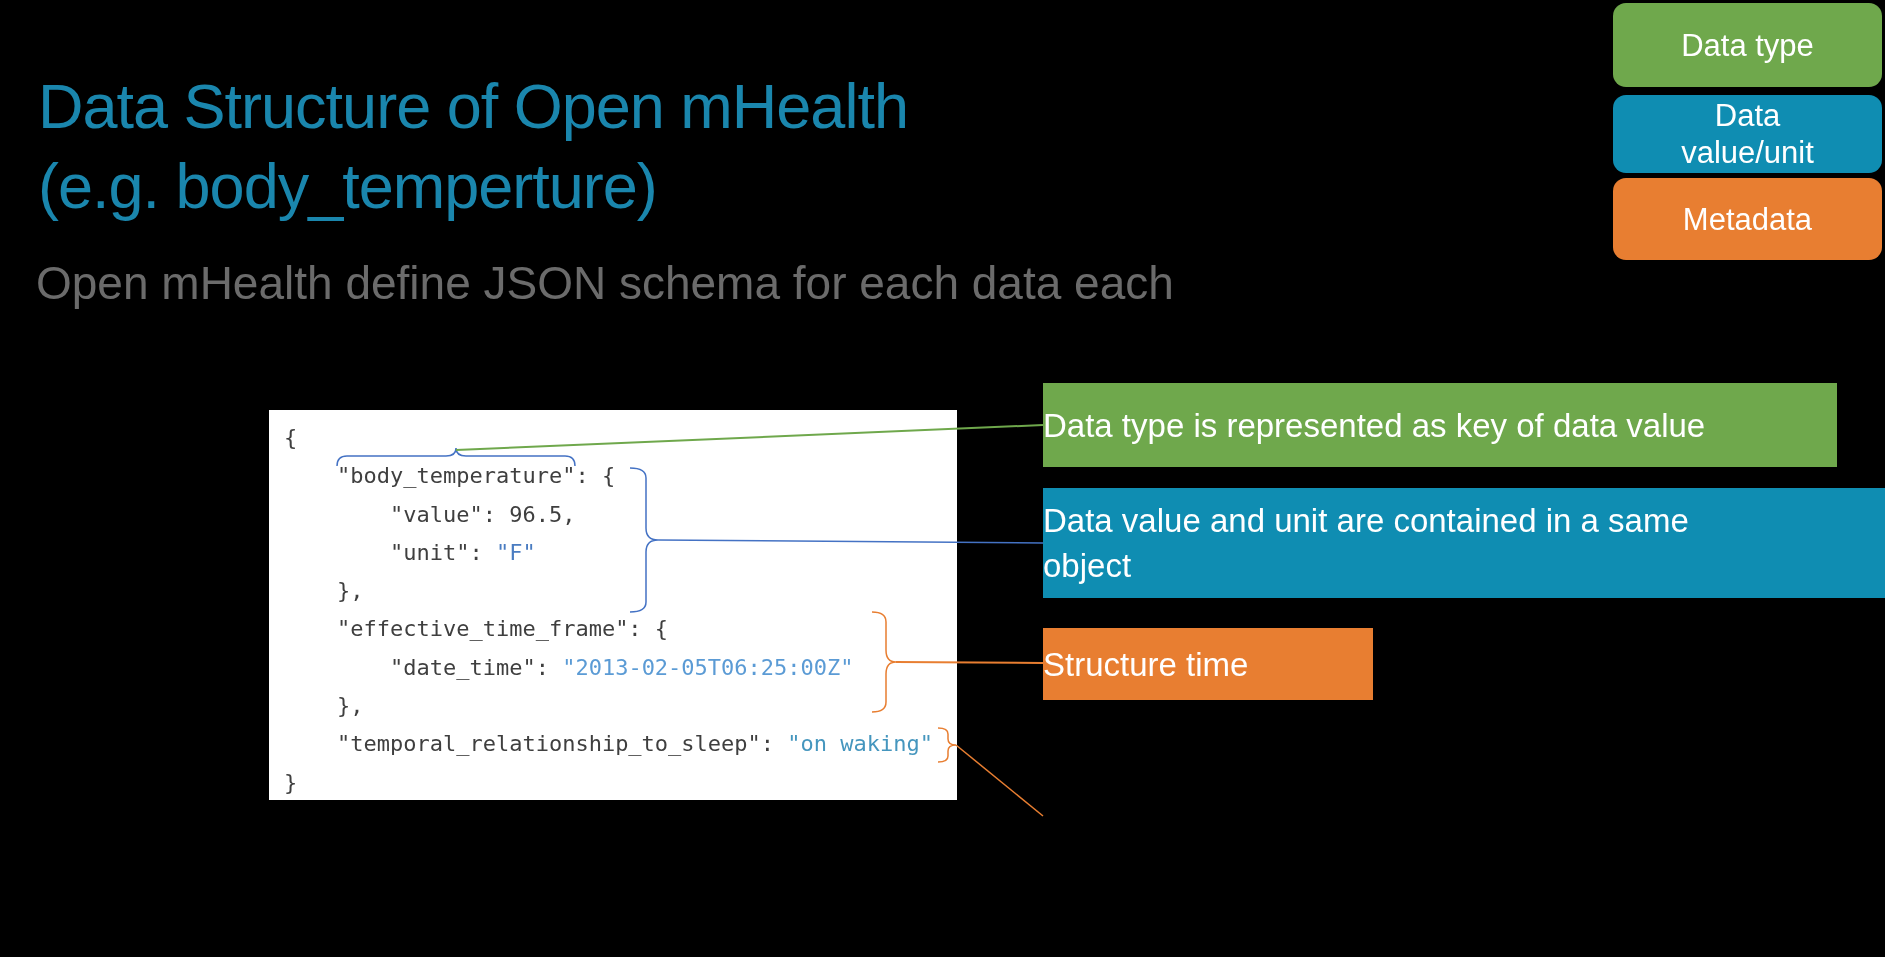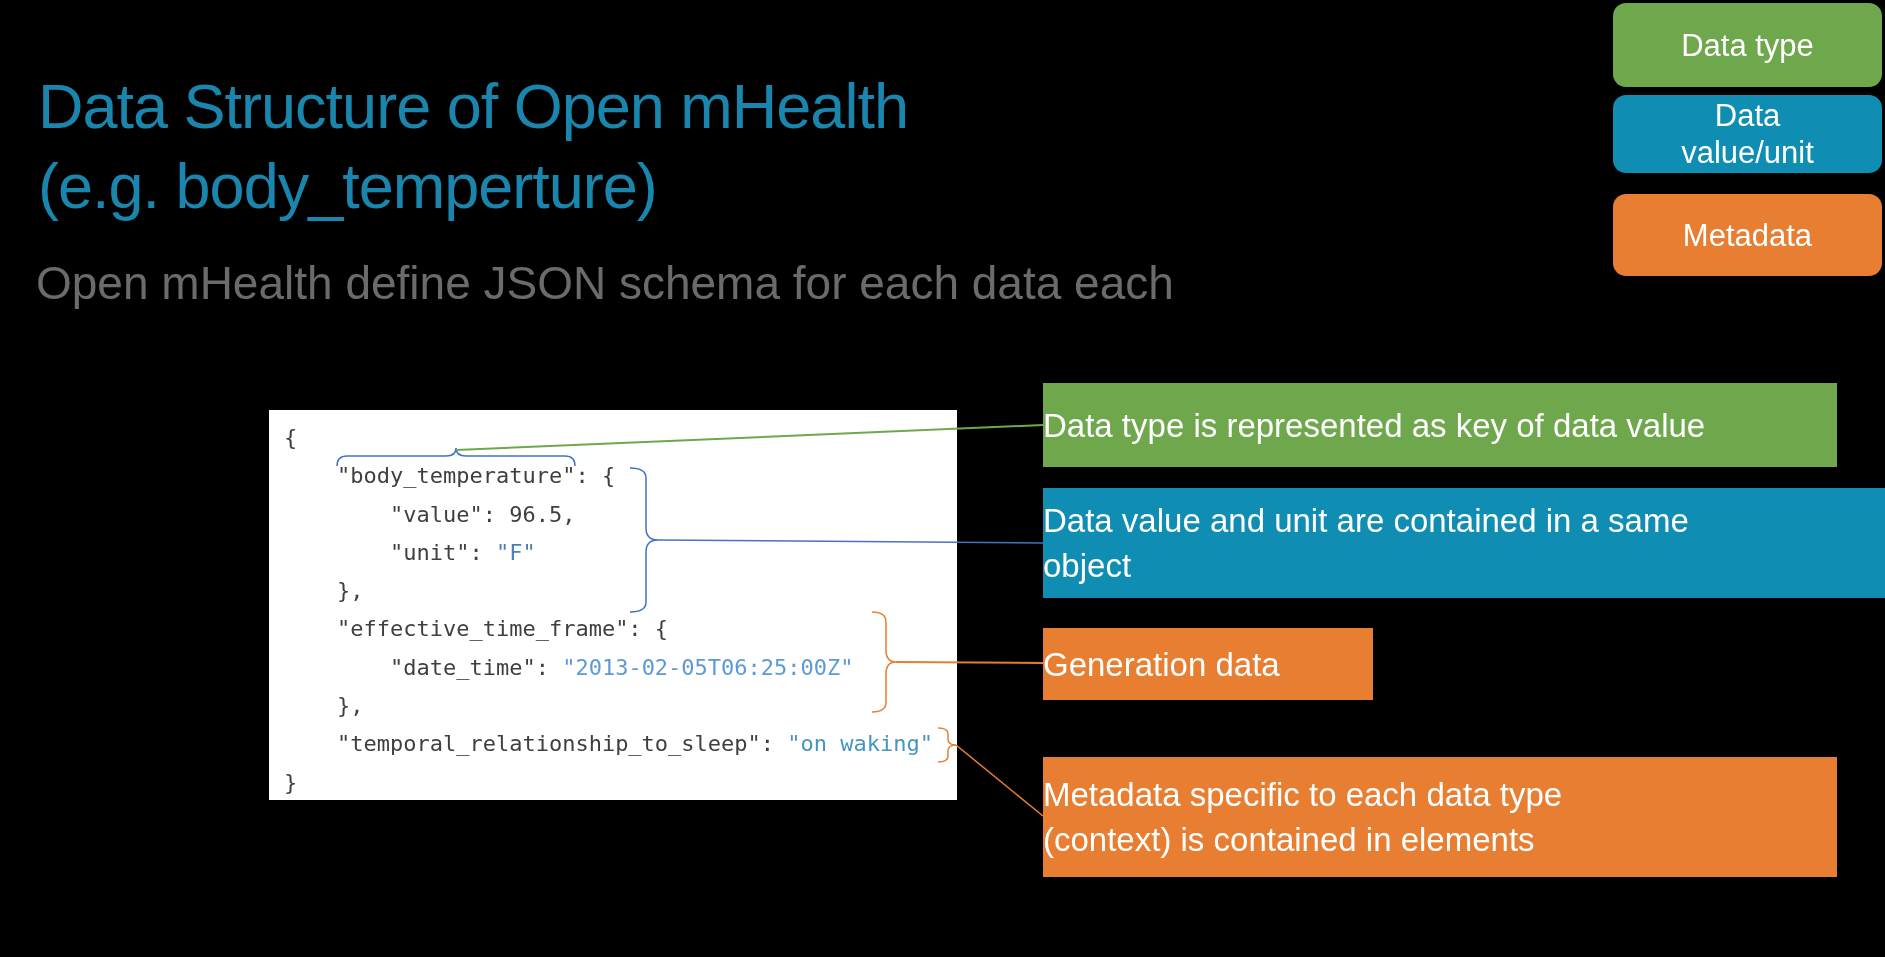--- a/index.html
+++ b/index.html
@@ -42,21 +42,21 @@
 <div id="slide">
 
   <div id="title" style="color: rgb(26, 134, 173);">Data Structure of Open mHealth
 (e.g. body_temperture)</div>
 
   <div id="subtitle" style="color: rgb(107, 107, 107);">Open mHealth define JSON schema for each data each</div>
 
   <div id="legend-data-type" class="legend-chip" style="background: rgb(111, 168, 76);">Data type</div>
   <div id="legend-value-unit" class="legend-chip" style="background: rgb(15, 141, 178);">Data
 value/unit</div>
-  <div id="legend-metadata" class="legend-chip" style="background: rgb(232, 126, 49); margin-top: 16px;">Metadata</div>
+  <div id="legend-metadata" class="legend-chip" style="background: rgb(232, 126, 49);">Metadata</div>
 
   <div id="code-panel" style="background: rgb(255, 255, 255);">
       <div class="code-line"><span style="color: rgb(63, 63, 63);">{</span></div>
       <div class="code-line"><span style="color: rgb(63, 63, 63);">    "body_temperature": {</span></div>
       <div class="code-line"><span style="color: rgb(63, 63, 63);">        "value": 96.5,</span></div>
       <div class="code-line"><span style="color: rgb(63, 63, 63);">        "unit": </span><span style="color: rgb(74, 124, 193);">"F"</span></div>
       <div class="code-line"><span style="color: rgb(63, 63, 63);">    },</span></div>
       <div class="code-line"><span style="color: rgb(63, 63, 63);">    "effective_time_frame": {</span></div>
       <div class="code-line"><span style="color: rgb(63, 63, 63);">        "date_time": </span><span style="color: rgb(91, 155, 213);">"2013-02-05T06:25:00Z"</span></div>
       <div class="code-line"><span style="color: rgb(63, 63, 63);">    },</span></div>
@@ -79,17 +79,15 @@
     <line x1="896" y1="662" x2="1043" y2="663" stroke="#E87E31" stroke-width="2"></line>
 
     <path d="M938,728 Q948,728 948,734 L948,739 Q948,745 956,745 Q948,745 948,751 L948,756 Q948,762 938,762" fill="none" stroke="#E87E31" stroke-width="1.5"></path>
 
     <line x1="956" y1="745" x2="1043" y2="816" stroke="#E87E31" stroke-width="1.5"></line>
   </svg>
 
   <div id="ann-data-type" class="ann" style="background: rgb(111, 168, 76);">Data type is represented as key of data value</div>
   <div id="ann-value-unit" class="ann" style="background: rgb(15, 141, 178);">Data value and unit are contained in a same
 object</div>
-  <div id="ann-generation-time" class="ann" style="background: rgb(232, 126, 49);">Generation data</div>
-  <div id="ann-metadata" class="ann" style="background: rgb(232, 126, 49);">Metadata specific to each data type
-(context) is contained in elements</div>
+  <div id="ann-generation-time" class="ann" style="background: rgb(232, 126, 49);">Structure time</div>
 
 </div>
 
 </body></html>

